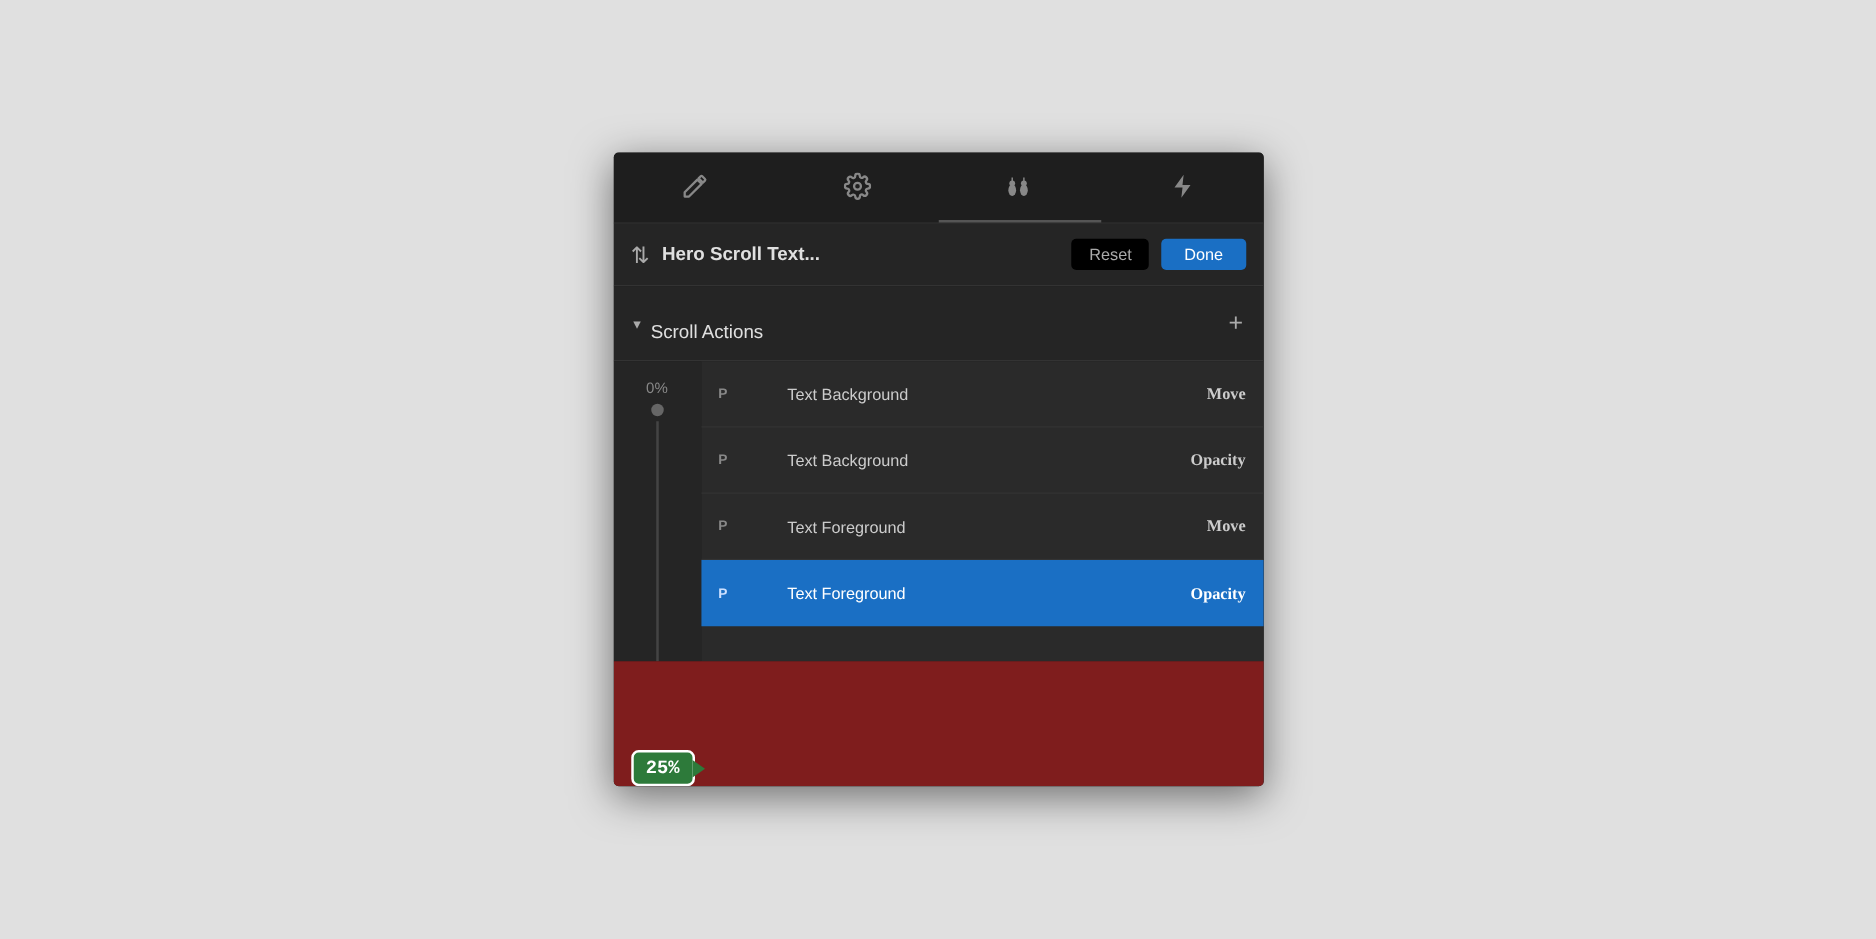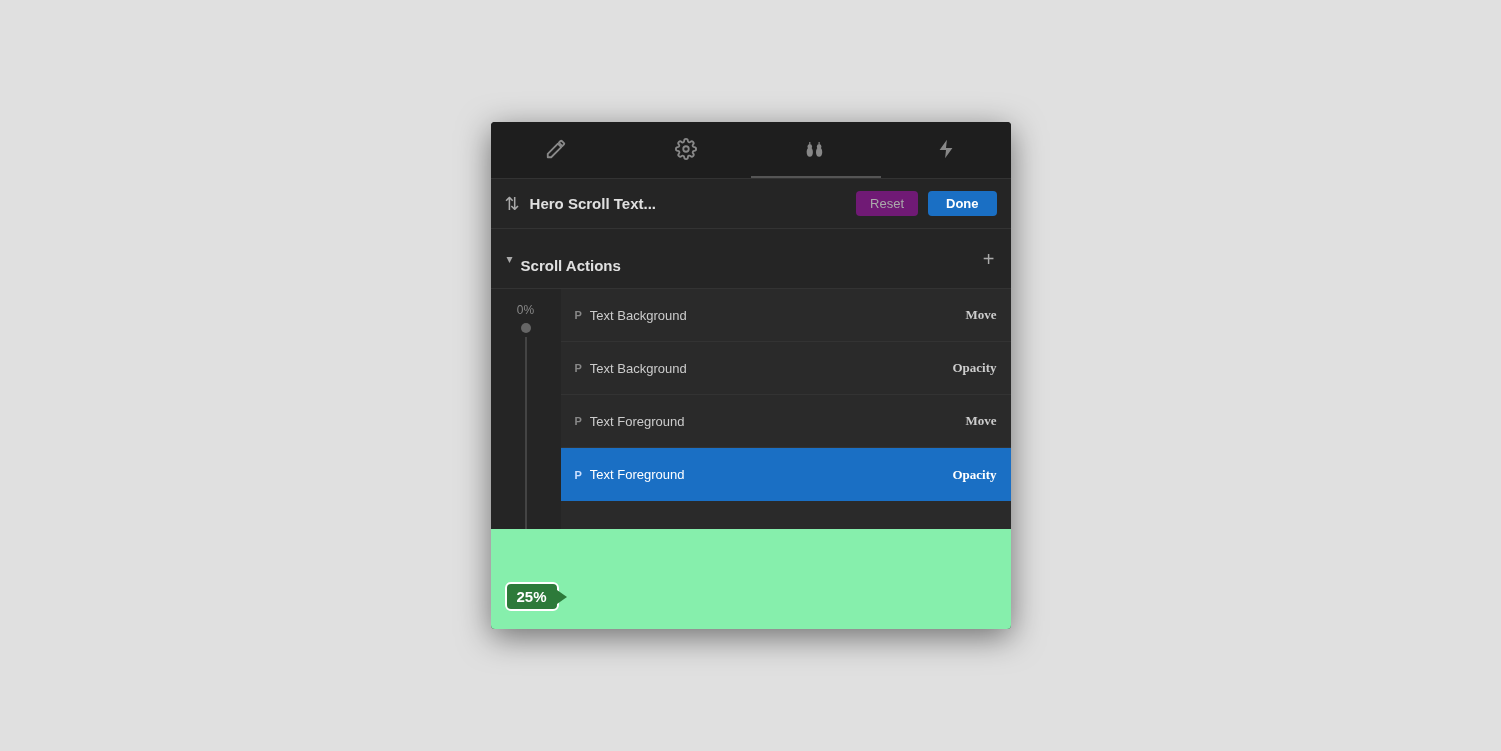--- a/index.html
+++ b/index.html
@@ -63,37 +63,37 @@
     }
 
     .header-title {
       flex: 1;
       color: #e0e0e0;
       font-size: 15px;
       font-weight: 600;
     }
 
     .reset-btn {
-      background: #701a75;
+      background: #000000;
       border: none;
       color: #aaa;
       padding: 5px 14px;
       border-radius: 4px;
       font-size: 13px;
       cursor: pointer;
     }
 
     .done-btn {
       background: #1a6fc4;
       border: none;
       color: #fff;
       padding: 5px 18px;
       border-radius: 4px;
       font-size: 13px;
-      font-weight: 700;
+      font-weight: 400;
       cursor: pointer;
     }
 
     
     .section-header {
       display: flex;
       align-items: center;
       padding: 14px 16px;
       background: #252525;
       border-bottom: 1px solid #333;
@@ -102,21 +102,21 @@
     .section-chevron {
       color: #aaa;
       font-size: 12px;
       margin-right: 8px;
     }
 
     .section-title {
       flex: 1;
       color: #e0e0e0;
       font-size: 15px;
-      font-weight: 700;
+      font-weight: 400;
       margin-top: 14px;
     }
 
     .section-add {
       color: #aaa;
       font-size: 20px;
       cursor: pointer;
       line-height: 1;
     }
 
@@ -191,20 +191,21 @@
 
     .action-row.selected .action-row-icon,
     .action-row.dark-selected .action-row-icon {
       color: #cce0ff;
     }
 
     .action-row-name {
       flex: 1;
       color: #ccc;
       font-size: 13px;
+      margin-left: 40px;
     }
 
     .action-row.selected .action-row-name,
     .action-row.dark-selected .action-row-name {
       color: #fff;
     }
 
     .action-row-type {
       color: #ccc;
       font-size: 13px;
@@ -212,27 +213,27 @@
       font-family: Liberation Serif, serif;
     }
 
     .action-row.selected .action-row-type,
     .action-row.dark-selected .action-row-type {
       color: #fff;
     }
 
     
     .bottom-area {
-      background: #86efac;
+      background: #7f1d1d;
       height: 100px;
       position: relative;
       display: flex;
       align-items: flex-end;
-      padding-bottom: 18px;
       padding-left: 14px;
+      font-family: Liberation Mono, monospace;
     }
 
     .percent-badge {
       background: #2d7a3a;
       border: 2px solid #fff;
       border-radius: 6px;
       padding: 4px 10px;
       color: #fff;
       font-size: 15px;
       font-weight: 700;

